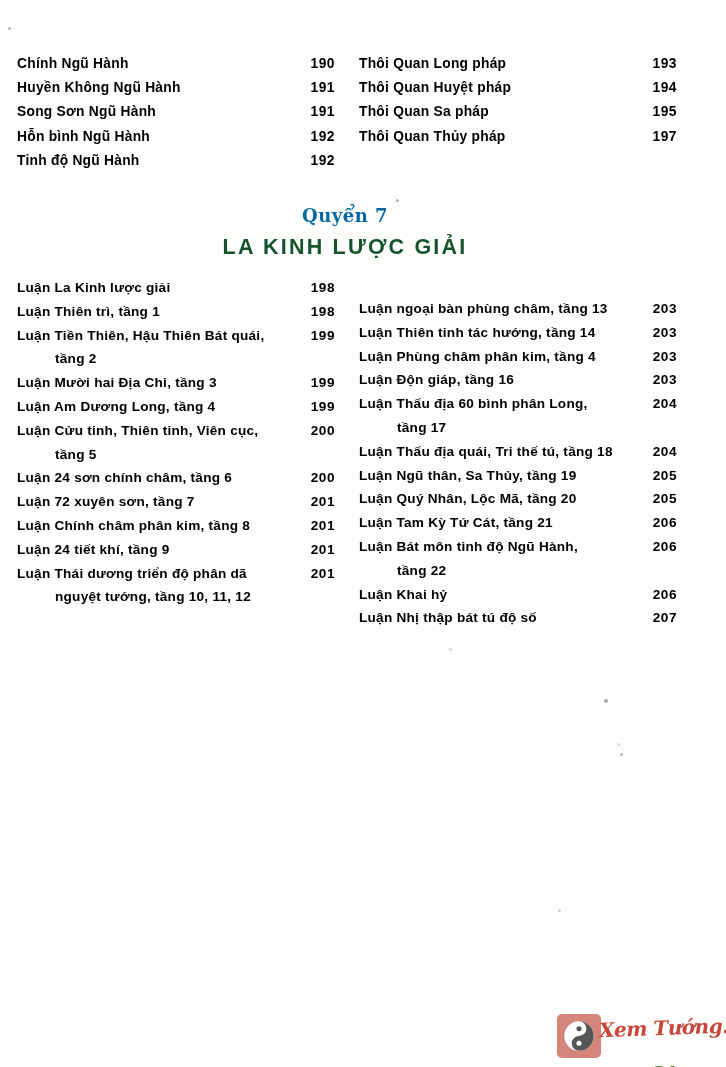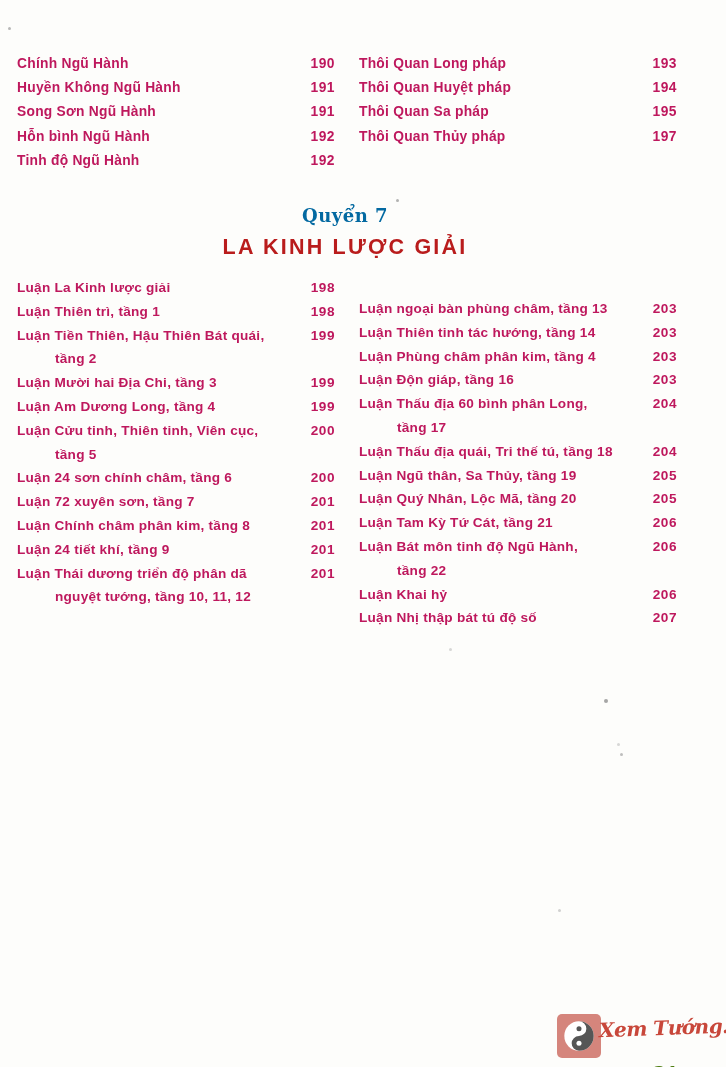--- a/index.html
+++ b/index.html
@@ -18,38 +18,38 @@
   #top-right{left:359px;top:52px;}
   #main-left {left:17px; top:276px;}
   #main-right{left:359px;top:297px;}
   .toc-entry{
     position:relative;
     padding-right:50px;
     font-size:13.6px;
     font-weight:bold;
     line-height:23.8px;
     letter-spacing:0.25px;
-    color:#be185d;
+    color:#000000;
   }
   #top-left .toc-entry,#top-right .toc-entry{line-height:24.2px;font-size:13.8px;}
   .toc-entry .pg{
     position:absolute;right:0;top:0;
     font-weight:bold;letter-spacing:0.5px;
   }
   .toc-entry .cont{padding-left:38px;}
   
   .heading{position:absolute;left:0;top:205px;width:690px;text-align:center;}
   .kicker{
     font-family:"DejaVu Serif",serif;font-weight:bold;
     font-size:18px;letter-spacing:0.5px;color:#0369a1;
   }
   .title{
     margin-top:9px;
     font-size:21.5px;font-weight:bold;letter-spacing:2.2px;
-    color:#b91c1c;
+    color:#14532d;
   }
   
   .speck{position:absolute;border-radius:50%;background:#808080;}
   .s1{left:8px;  top:27px;  width:3px;height:3px;opacity:.55;}
   .s2{left:396px;top:199px; width:3px;height:3px;opacity:.6;}
   .s3{left:449px;top:648px; width:3px;height:3px;opacity:.3;}
   .s4{left:604px;top:699px; width:4px;height:4px;opacity:.7;}
   .s5{left:617px;top:743px; width:3px;height:3px;opacity:.3;}
   .s6{left:620px;top:753px; width:3px;height:3px;opacity:.5;}
   .s7{left:558px;top:909px; width:3px;height:3px;opacity:.35;}

